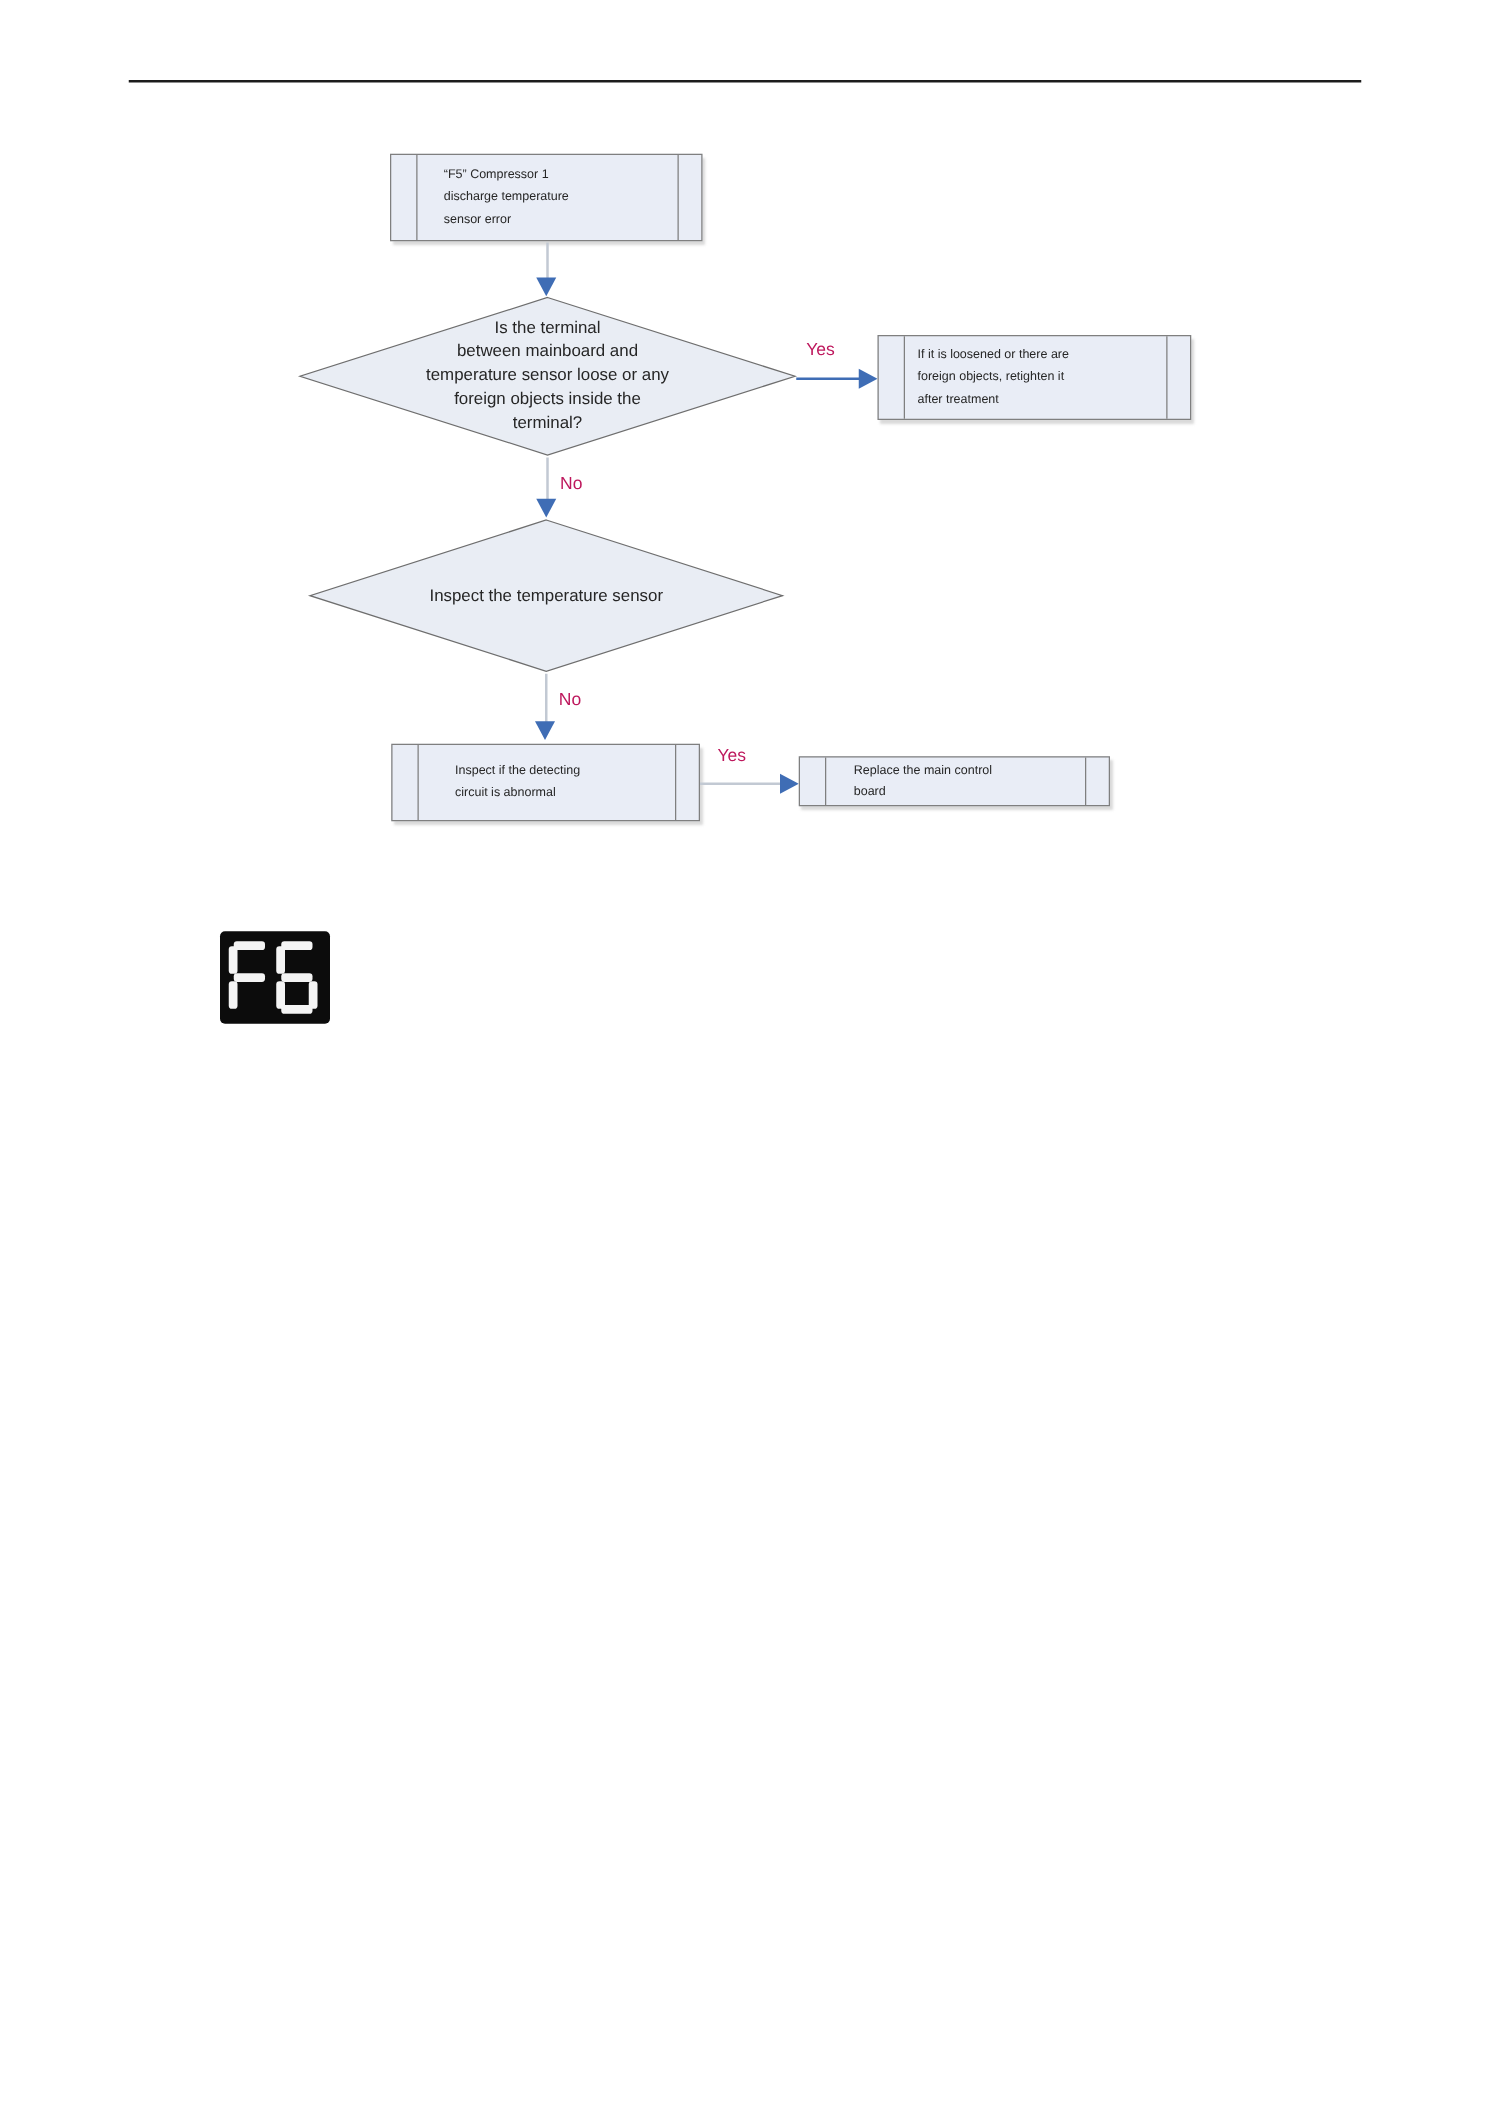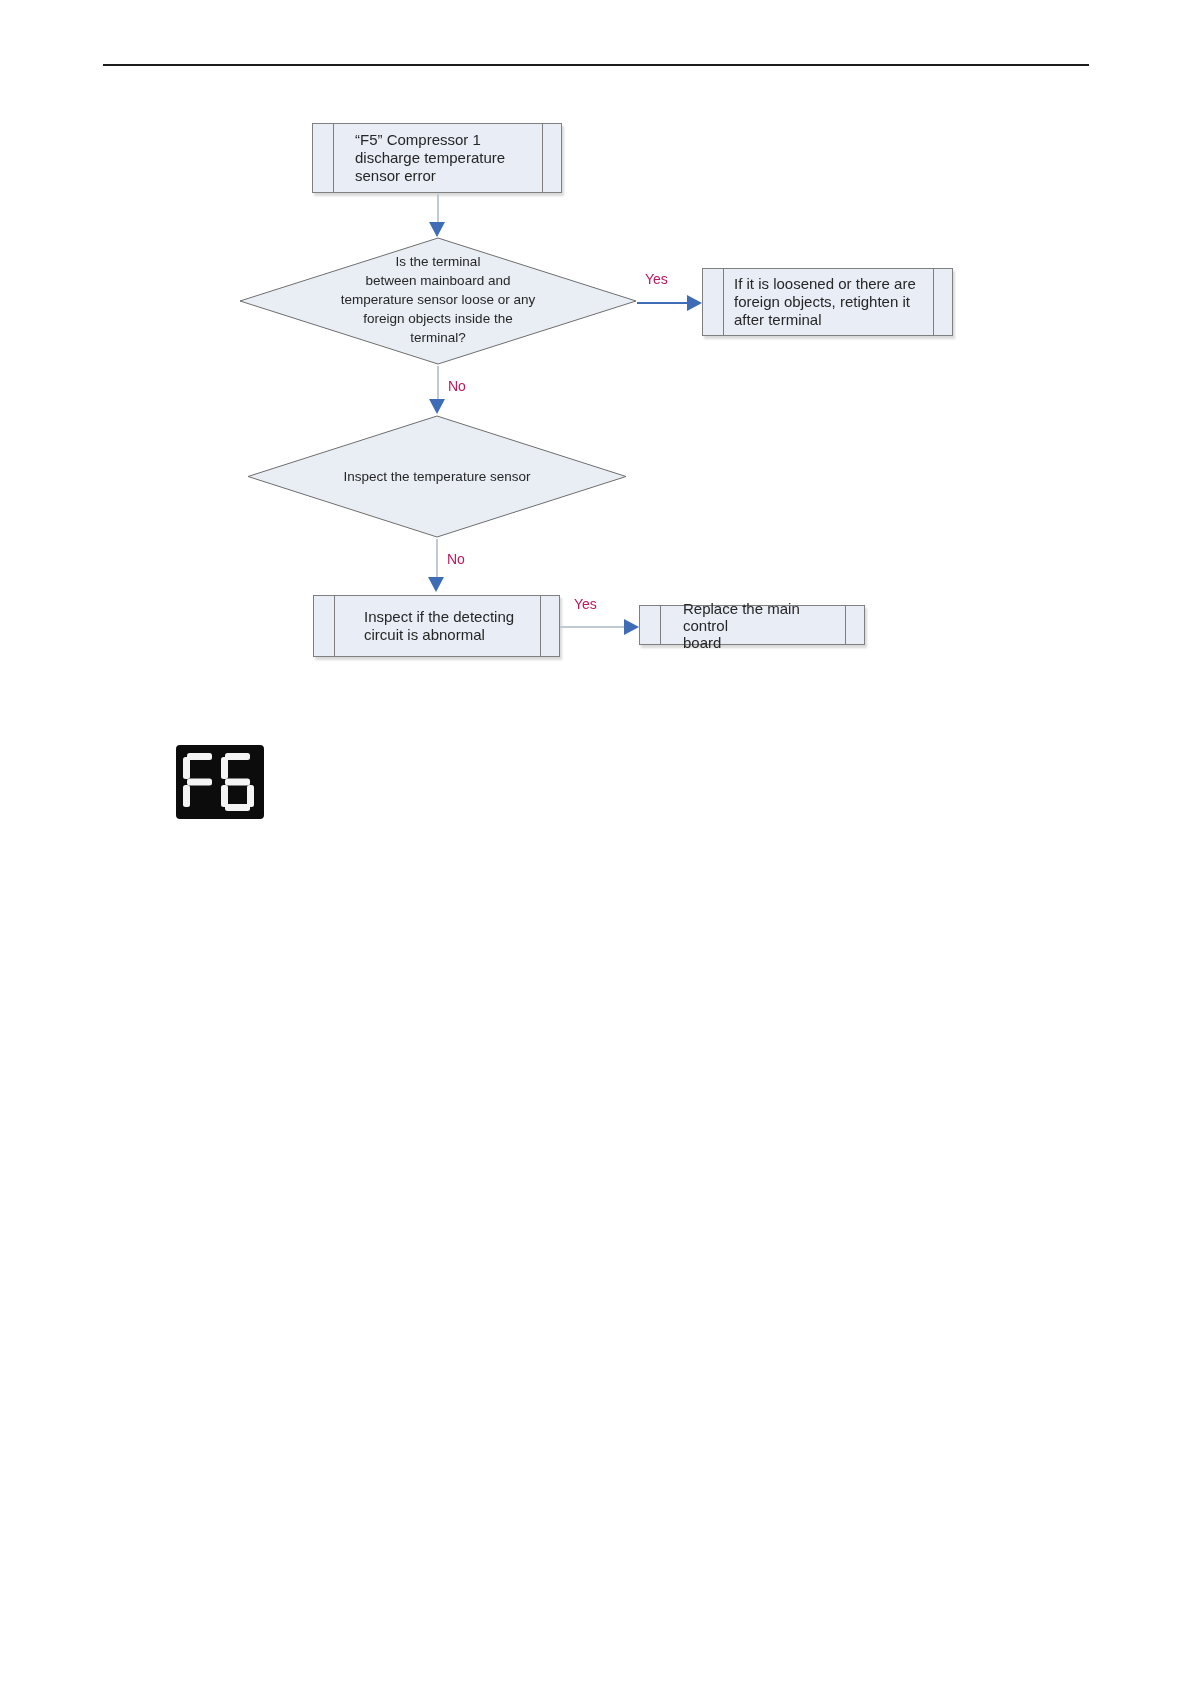--- a/index.html
+++ b/index.html
@@ -27,32 +27,32 @@
   }
   
   .pbox{
     position:absolute;
     background:var(--box-fill);
     border:1px solid var(--box-border);
     box-shadow:2px 3px 2px rgba(150,150,150,.35);
     display:flex;align-items:center;
     box-sizing:border-box;
     white-space:pre-line;
-    font-size:15px;line-height:18px;color:var(--text-dark);
+    font-size:10px;line-height:18px;color:var(--text-dark);
   }
   .pbox::before,.pbox::after{
     content:"";position:absolute;top:0;bottom:0;width:1px;
     background:var(--box-border);
   }
   .pbox::before{left:20px;}
   .pbox::after{right:18px;}
   .start-box{left:312px;top:123px;width:250px;height:70px;padding-left:42px;padding-right:30px;}
   .action1-box{left:702px;top:268px;width:251px;height:68px;padding-left:31px;padding-right:24px;}
   .check-box{left:313px;top:595px;width:247px;height:62px;padding-left:50px;padding-right:38px;}
-  .action2-box{left:639px;top:605px;width:226px;height:40px;padding-left:43px;padding-right:24px;line-height:17px;}
+  .action2-box{left:639px;top:605px;width:249px;height:40px;padding-left:43px;padding-right:24px;line-height:17px;}
 
   .diamond-svg{position:absolute;overflow:visible;}
   .diamond-svg polygon{fill:var(--diamond-fill);stroke:var(--diamond-border);stroke-width:1;}
   .diamond-text{
     position:absolute;display:flex;align-items:center;justify-content:center;
     text-align:center;white-space:pre-line;
     font-size:13.5px;line-height:19px;color:var(--text-dark);
   }
   .d1-text{left:239px;top:237px;width:398px;height:124px;}
   .d2-text{left:247px;top:415px;width:380px;height:123px;}
@@ -102,21 +102,21 @@
 foreign objects inside the
 terminal?</div>
 
   <div class="lbl" style="left:645px;top:271px;">Yes</div>
   <div class="hline blue" style="left:637px;top:302px;width:52px;"></div>
   <div class="arr-right" style="left:687px;top:295px;"></div>
 
   <div class="pbox action1-box">
     <span>If it is loosened or there are
 foreign objects, retighten it
-after terminal</span>
+after treatment</span>
   </div>
 
   <div class="vline" style="left:437px;top:366px;height:35px;"></div>
   <div class="lbl" style="left:448px;top:378px;">No</div>
   <div class="arr-down" style="left:429px;top:399px;"></div>
 
   <svg class="diamond-svg" style="left:247px;top:415px;" width="380" height="123">
     <polygon points="190,1 379,61.5 190,122 1,61.5"></polygon>
   </svg>
   <div class="diamond-text d2-text">Inspect the temperature sensor</div>

